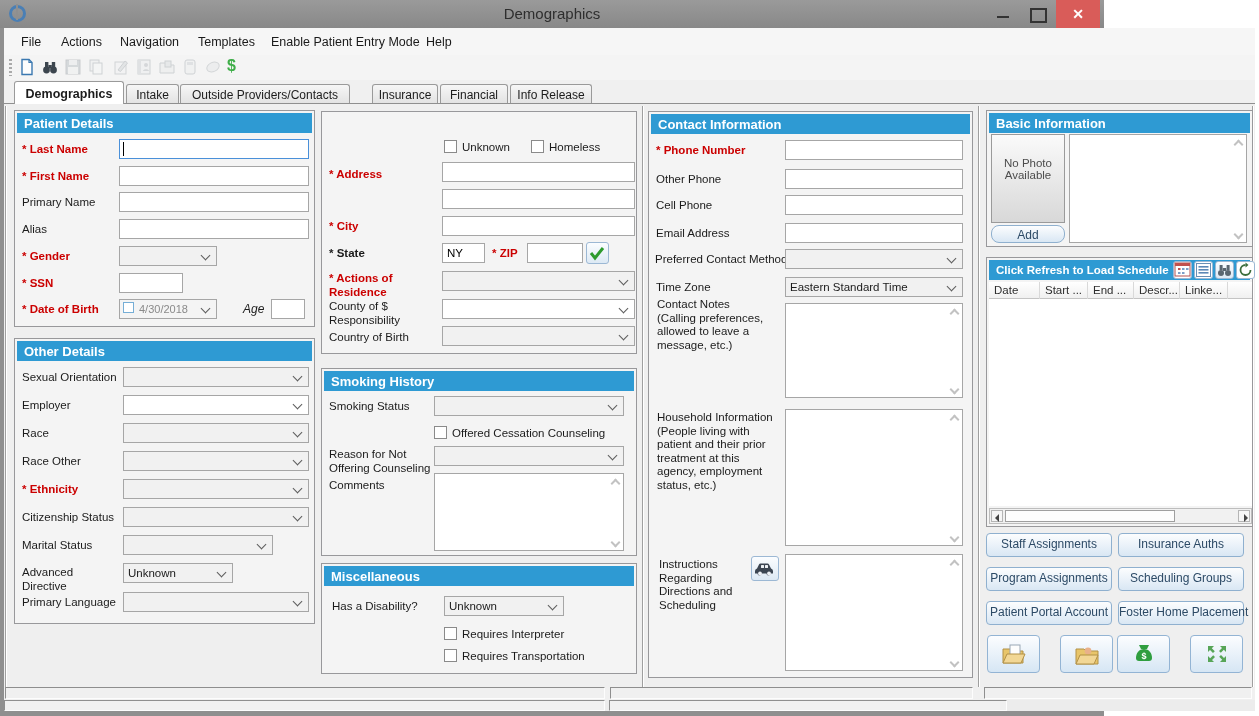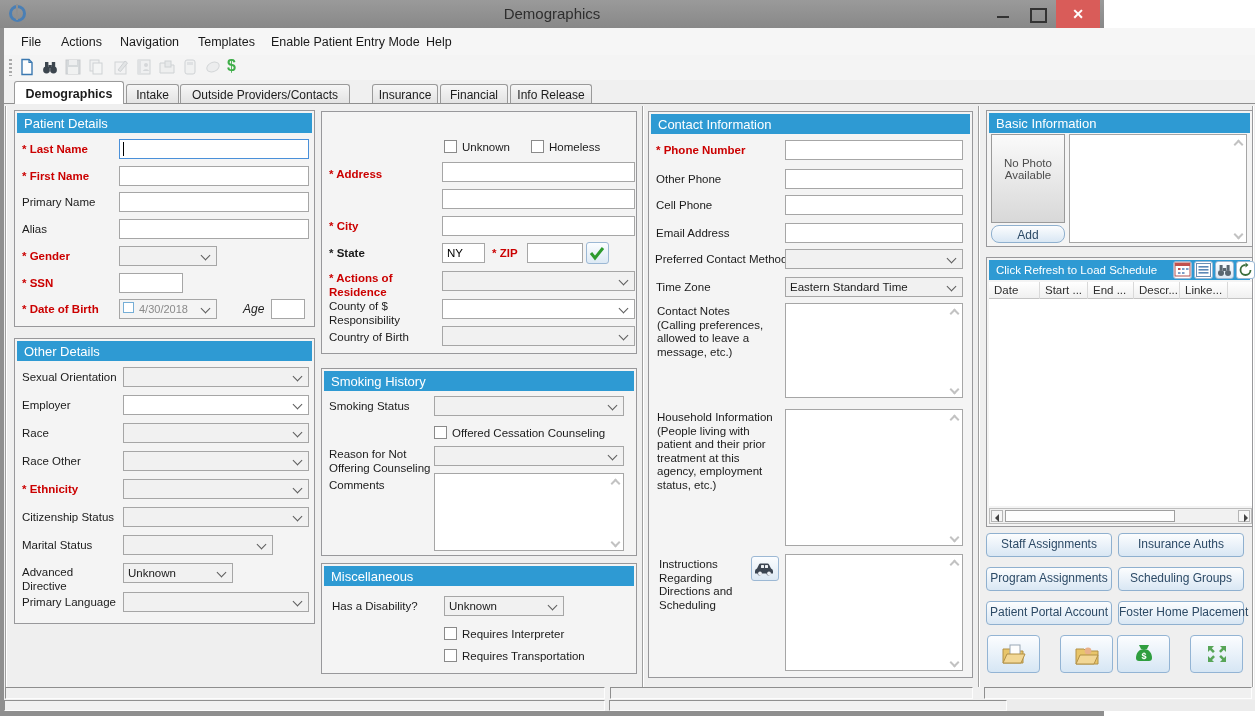--- a/index.html
+++ b/index.html
@@ -22,21 +22,21 @@
   .toolbar { position:absolute; left:0; top:27px; width:100%; height:25px; background:#f4f4f4; }
   .grip { position:absolute; left:5px; top:4px; width:3px; height:17px; background:repeating-linear-gradient(#aaa 0 2px, #f4f4f4 2px 4px); }
   .tbi { position:absolute; top:3px; width:18px; height:18px; }
   .dim { opacity:0.4; filter:grayscale(60%); }
   .tabstrip { position:absolute; left:0; top:52px; width:100%; height:23px; }
   .tab { position:absolute; top:4px; height:19px; background:linear-gradient(#f6f6f6,#e3e3e3); border:1px solid #9a9a9a; border-bottom:none; border-radius:3px 3px 0 0; text-align:center; font-size:12px; color:#1c1c1c; padding-top:3px; }
   .tab.active { top:1px; height:23px; background:#fff; font-weight:bold; font-size:12.5px; padding-top:5px; z-index:5; }
   .content { position:absolute; left:0; top:75px; width:100%; height:584px; background:#efefef; border-top:1px solid #8f8f8f; }
   .groove { position:absolute; width:1px; background:#9f9f9f; box-shadow:1px 0 0 #fff; }
   .panel { position:absolute; background:#f4f4f4; border:1px solid #98989b; }
-  .ph { position:absolute; left:2px; right:2px; top:2px; height:20px; background:#2e9ad3; color:#fff; font-weight:normal; font-size:13px; padding:3px 0 0 7px; }
+  .ph { position:absolute; left:2px; right:2px; top:2px; height:20px; background:#2e9ad3; color:#fff; font-weight:bold; font-size:13px; padding:3px 0 0 7px; }
   .lbl { position:absolute; font-size:11.5px; color:#1b1b1b; line-height:13.5px; }
   .req { color:#cb0000; font-weight:bold; }
   .txt { position:absolute; background:#fff; border:1px solid #a6a6a6; height:20px; }
   .txt.focus { border:1px solid #4a90d9; }
   .caret { position:absolute; left:3px; top:2px; width:1px; height:14px; background:#000; }
   .dd { position:absolute; height:20px; background:#f1f1f1; border:1px solid #a6a6a6; font-size:11.5px; color:#1b1b1b; padding:3px 0 0 4px; }
   .dd.white { background:#fff; }
   .dd:after { content:""; position:absolute; right:7px; top:5px; width:6px; height:6px; border-right:1.7px solid #5c5c5c; border-bottom:1.7px solid #5c5c5c; transform:rotate(45deg); }
   .cb { position:absolute; width:13px; height:13px; background:#fff; border:1px solid #8a8a8a; }
   .ta { position:absolute; background:#fff; border:1px solid #a6a6a6; }
@@ -263,21 +263,21 @@
       <span class="lbl" style="left:7px;top:61px">Other Phone</span>
       <span class="txt" style="left:136px;top:57px;width:178px"></span>
       <span class="lbl" style="left:7px;top:87px">Cell Phone</span>
       <span class="txt" style="left:136px;top:83px;width:178px"></span>
       <span class="lbl" style="left:7px;top:115px">Email Address</span>
       <span class="txt" style="left:136px;top:111px;width:178px"></span>
       <span class="lbl" style="left:6px;top:141px">Preferred Contact Method</span>
       <span class="dd" style="left:136px;top:137px;width:178px"></span>
       <span class="lbl" style="left:7px;top:169px">Time Zone</span>
       <span class="dd" style="left:136px;top:165px;width:178px">Eastern Standard Time</span>
-      <span class="lbl" style="left:8px;top:193px;width:112px">Contact Notes (Calling preferences, allowed to leave a message, etc.)</span>
+      <span class="lbl" style="left:8px;top:186px;width:112px">Contact Notes (Calling preferences, allowed to leave a message, etc.)</span>
       <span class="ta" style="left:136px;top:191px;width:178px;height:95px">
           <span class="sup"></span>
           <span class="sdn"></span>
         </span>
       <span class="lbl" style="left:8px;top:299px;width:124px">Household Information (People living with patient and their prior treatment at this agency, employment status, etc.)</span>
       <span class="ta" style="left:136px;top:297px;width:178px;height:137px">
           <span class="sup"></span>
           <span class="sdn"></span>
         </span>
       <span class="lbl" style="left:10px;top:446px;width:80px">Instructions Regarding Directions and Scheduling</span>

